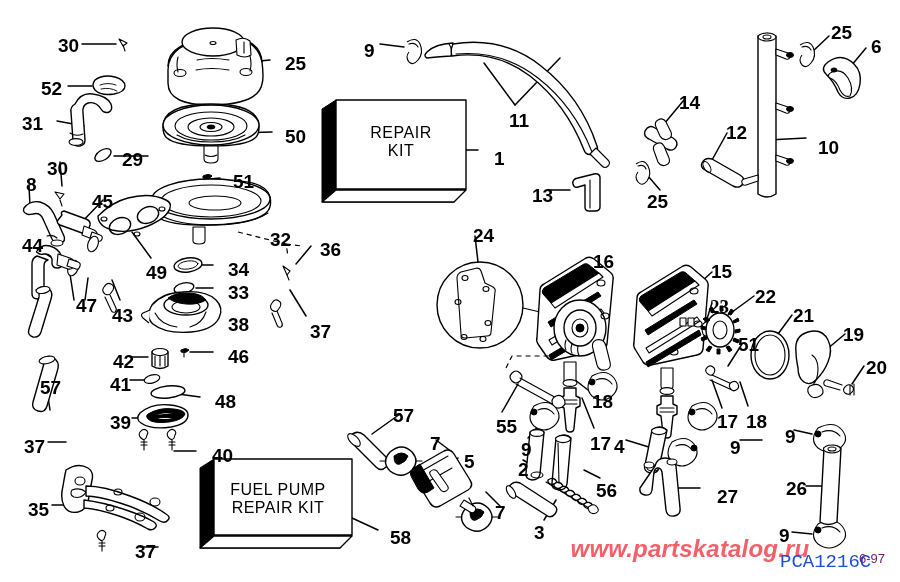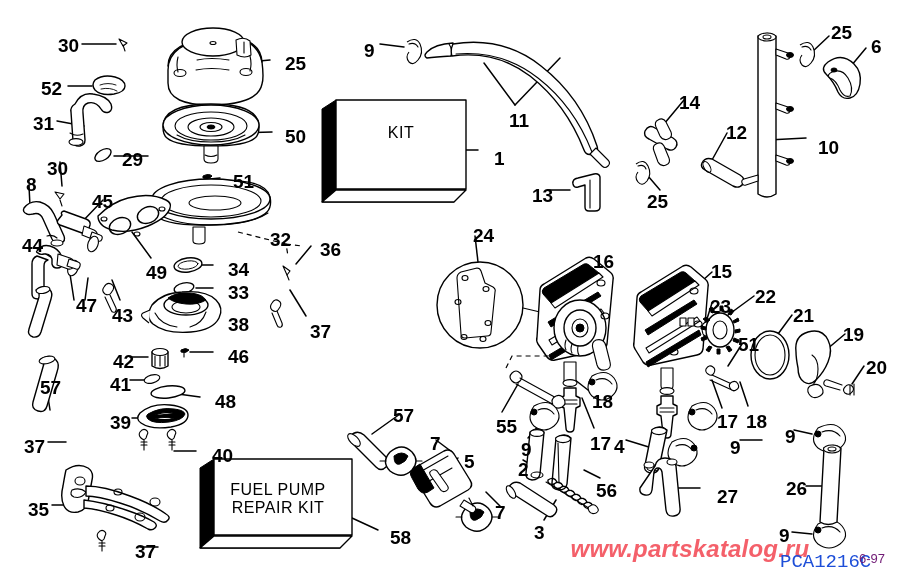--- a/index.html
+++ b/index.html
@@ -569,34 +569,35 @@
   <g>
     <path class="fil" d="M200 468 l14-9 l0 77 l-14 9z"></path>
     <path class="w" d="M214 459 l138 0 l0 76 l-138 0z"></path>
     <path class="fil" d="M200 545 l14-9 l138 0 l-12 12 l-140 0z"></path>
     <path class="w" d="M214 536 l138 0 l-12 12 l-140 0 l14-12z"></path>
   </g>
 
 </svg>
 
 <div class="boxtxt" style="left:336px;top:124px;width:130px;">
+  <div>REPAIR</div>
   <div>KIT</div>
 </div>
 <div class="boxtxt" style="left:214px;top:481px;width:128px;">
   <div>FUEL PUMP</div>
   <div>REPAIR KIT</div>
 </div>
 
 <div class="lbl" style="left:58px;top:36px;">30</div>
 <div class="lbl" style="left:285px;top:54px;">25</div>
 <div class="lbl" style="left:364px;top:41px;">9</div>
 <div class="lbl" style="left:831px;top:23px;">25</div>
 <div class="lbl" style="left:871px;top:37px;">6</div>
 <div class="lbl" style="left:41px;top:79px;">52</div>
-<div class="lbl" style="left:33px;top:114px;text-align:right;">31</div>
+<div class="lbl" style="left:22px;top:114px;text-align:right;">31</div>
 <div class="lbl" style="left:509px;top:111px;">11</div>
 <div class="lbl" style="left:679px;top:93px;">14</div>
 <div class="lbl" style="left:726px;top:123px;">12</div>
 <div class="lbl" style="left:285px;top:127px;">50</div>
 <div class="lbl" style="left:494px;top:149px;">1</div>
 <div class="lbl" style="left:818px;top:138px;">10</div>
 <div class="lbl" style="left:122px;top:150px;">29</div>
 <div class="lbl" style="left:233px;top:172px;">51</div>
 <div class="lbl" style="left:647px;top:192px;">25</div>
 <div class="lbl" style="left:532px;top:186px;">13</div>
@@ -606,21 +607,21 @@
 <div class="lbl" style="left:270px;top:206px;margin-top:24px;">32</div>
 <div class="lbl" style="left:22px;top:236px;">44</div>
 <div class="lbl" style="left:146px;top:263px;">49</div>
 <div class="lbl" style="left:228px;top:260px;">34</div>
 <div class="lbl" style="left:320px;top:240px;">36</div>
 <div class="lbl" style="left:473px;top:226px;">24</div>
 <div class="lbl" style="left:593px;top:252px;">16</div>
 <div class="lbl" style="left:711px;top:262px;">15</div>
 <div class="lbl" style="left:755px;top:287px;">22</div>
 <div class="lbl" style="left:793px;top:306px;">21</div>
-<div class="lbl" style="left:710px;top:297px;">23</div>
+<div class="lbl" style="left:710px;top:297px;font-family:Liberation Serif, serif;">23</div>
 <div class="lbl" style="left:76px;top:296px;">47</div>
 <div class="lbl" style="left:112px;top:306px;">43</div>
 <div class="lbl" style="left:228px;top:283px;">33</div>
 <div class="lbl" style="left:228px;top:315px;">38</div>
 <div class="lbl" style="left:310px;top:322px;">37</div>
 <div class="lbl" style="left:738px;top:335px;">51</div>
 <div class="lbl" style="left:843px;top:325px;">19</div>
 <div class="lbl" style="left:866px;top:358px;">20</div>
 <div class="lbl" style="left:40px;top:378px;">57</div>
 <div class="lbl" style="left:113px;top:352px;">42</div>

